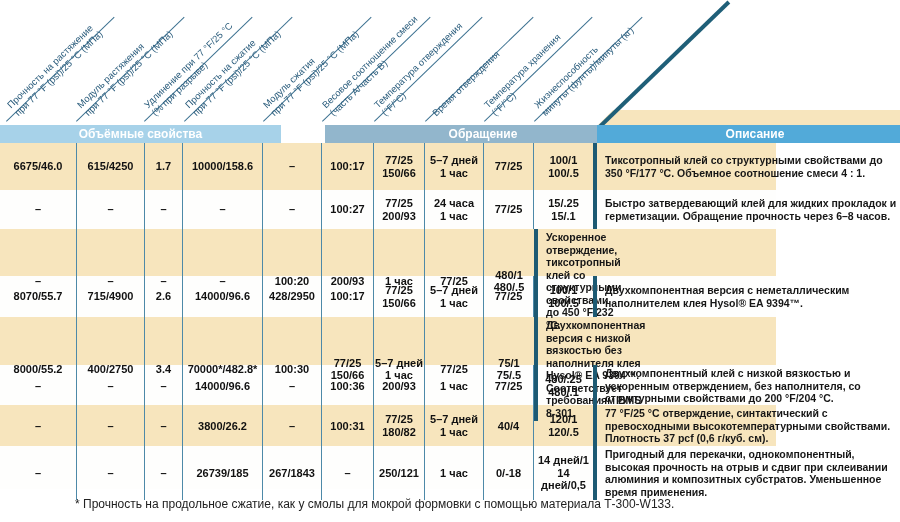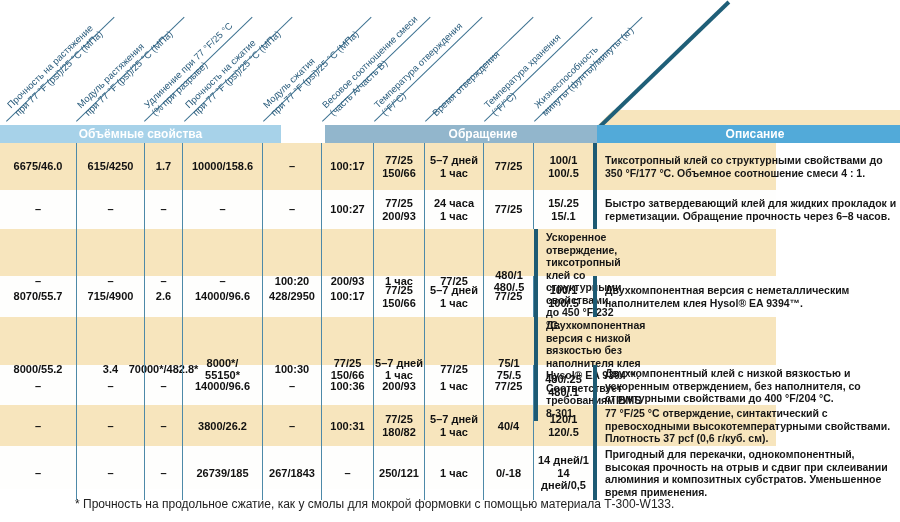--- a/index.html
+++ b/index.html
@@ -174,24 +174,23 @@
       <div class="cell">5–7 дней
 1 час</div>
       <div class="cell">77/25</div>
       <div class="cell last">100/1
 100/.5</div>
       <div class="cell desc">Двухкомпонентная версия с неметаллическим наполнителем клея Hysol® EA 9394™.</div>
     </div>
 
     <div class="row cream h48">
       <div class="cell">8000/55.2</div>
+      <div class="cell">400/2750</div>
       <div class="cell">3.4</div>
       <div class="cell">70000*/482.8*</div>
-      <div class="cell">8000*/
-55150*</div>
       <div class="cell">100:30</div>
       <div class="cell">77/25
 150/66</div>
       <div class="cell">5–7 дней
 1 час</div>
       <div class="cell">77/25</div>
       <div class="cell last">75/1
 75/.5</div>
       <div class="cell desc">Двухкомпонентная версия с низкой вязкостью без наполнителя клея Hysol® EA 9394™. Соответствует требованиям BMS 8-301.</div>
     </div>
@@ -201,21 +200,21 @@
       <div class="cell">–</div>
       <div class="cell">–</div>
       <div class="cell">14000/96.6</div>
       <div class="cell">–</div>
       <div class="cell">100:36</div>
       <div class="cell">200/93</div>
       <div class="cell">1 час</div>
       <div class="cell">77/25</div>
       <div class="cell last">480/.25
 480/.1</div>
-      <div class="cell desc">Двухкомпонентный клей с низкой вязкостью и ускоренным отверждением, без наполнителя, со структурными свойствами до 400 °F/204 °C.</div>
+      <div class="cell desc">Двухкомпонентный клей с низкой вязкостью и ускоренным отверждением, без наполнителя, со структурными свойствами до 200 °F/204 °C.</div>
     </div>
 
     <div class="row cream h41">
       <div class="cell">–</div>
       <div class="cell">–</div>
       <div class="cell">–</div>
       <div class="cell">3800/26.2</div>
       <div class="cell">–</div>
       <div class="cell">100:31</div>
       <div class="cell">77/25

